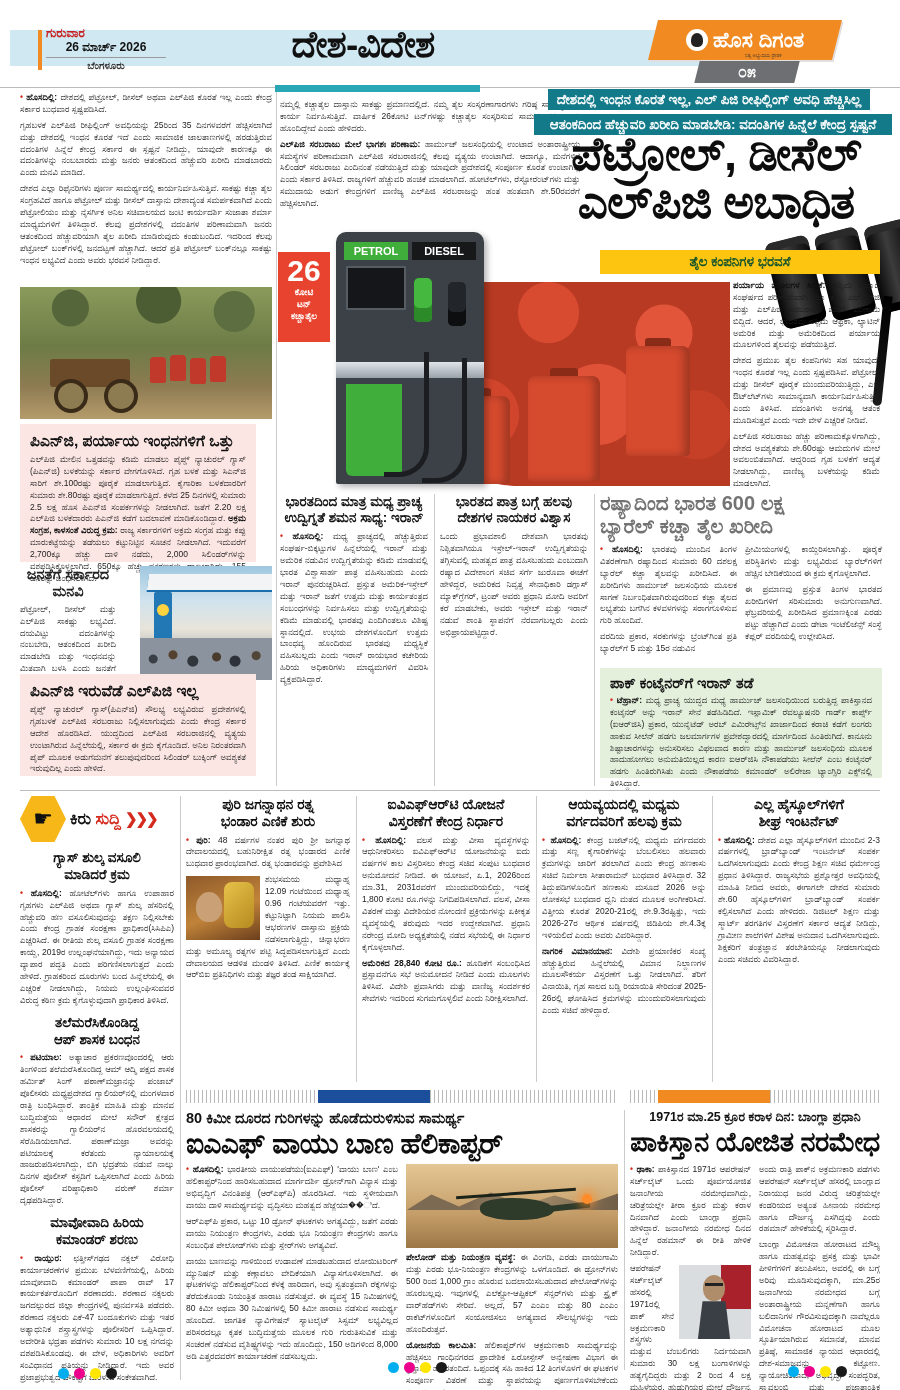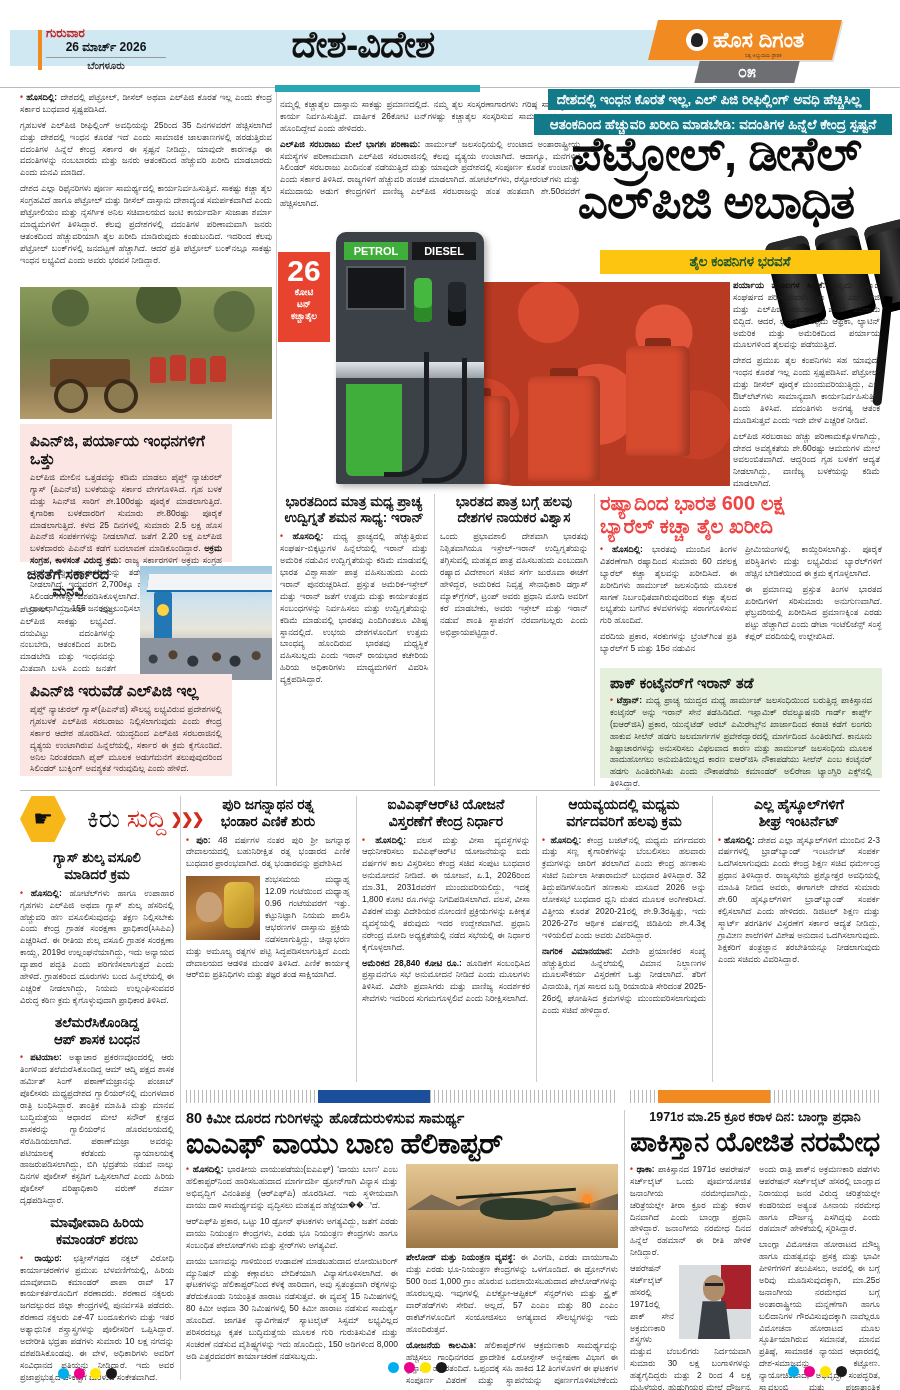--- a/index.html
+++ b/index.html
@@ -35,21 +35,21 @@
   
   #lead-left{position:absolute;left:20px;top:92px;width:252px;}
   #street-photo{position:absolute;left:20px;top:287px;width:252px;height:132px;background:linear-gradient(180deg,#8a9a5b 0%,#6d7c46 45%,#8d7b52 75%,#b59b6b 100%);overflow:hidden;}
   #street-photo .foliage{position:absolute;left:0;top:0;width:100%;height:70px;background:radial-gradient(circle at 20% 30%,#55663a 0 18px,transparent 19px),radial-gradient(circle at 55% 20%,#4c5c33 0 22px,transparent 23px),radial-gradient(circle at 85% 35%,#5d6e40 0 20px,transparent 21px);}
   #street-photo .cart{position:absolute;left:30px;top:72px;width:80px;height:28px;background:#6b4a2a;border-radius:3px;}
   #street-photo .wheel{position:absolute;top:92px;width:26px;height:26px;border:4px solid #3a2a18;border-radius:50%;background:#8d7b52;}
   #street-photo .w1{left:34px;} #street-photo .w2{left:84px;}
   #street-photo .cyl{position:absolute;width:16px;height:26px;background:#c0392b;border-radius:4px 4px 2px 2px;}
   #street-photo .c1{left:130px;top:70px;} #street-photo .c2{left:150px;top:68px;} #street-photo .c3{left:170px;top:71px;} #street-photo .c4{left:190px;top:69px;}
 
-  .pink-box{position:absolute;left:20px;width:212px;background:#fbe6e3;padding:8px 10px;box-sizing:border-box;}
+  .pink-box{position:absolute;left:20px;width:236px;background:#fbe6e3;padding:8px 10px;box-sizing:border-box;}
   .pink-head{font-size:15.5px;font-weight:900;color:#111;margin:0 0 4px 0;}
   #png-box{top:424px;height:138px;}
   #png2-box{top:674px;height:102px;}
 
   #janata{position:absolute;left:20px;top:566px;width:252px;height:114px;display:flex;gap:24px;}
   #janata .txt{width:96px;}
   #janata-head{font-size:14.5px;font-weight:900;text-align:center;line-height:1.2;margin:0 0 3px 0;}
   #janata-photo{flex:1;background:linear-gradient(180deg,#9fc7e0 0%,#cfe3ee 30%,#e8e4da 55%,#7e8894 100%);position:relative;overflow:hidden;}
   #janata-photo .canopy{position:absolute;left:8px;top:8px;width:140px;height:16px;background:#f2f4f6;box-shadow:0 2px 0 #1b6fae;transform:skewX(-8deg);}
   #janata-photo .pump-col{position:absolute;left:14px;top:26px;width:18px;height:56px;background:#2277b5;border-radius:2px;}
@@ -90,39 +90,39 @@
   #trust-art{position:absolute;left:440px;top:494px;width:148px;}
 
   
   .kicker{position:absolute;background:#137a8a;color:#fff;font-weight:bold;font-size:13.5px;text-align:center;line-height:21px;height:21px;}
   #kicker1{left:548px;top:89px;width:322px;}
   #kicker2{left:534px;top:114px;width:358px;}
   #main-head{position:absolute;left:538px;top:130px;width:356px;text-align:center;font-size:47px;font-weight:900;color:#0d0d0d;line-height:1.02;letter-spacing:-1px;}
   #yellow-bar{position:absolute;left:600px;top:250px;width:280px;height:24px;background:#fdc50f;color:#14532d;font-weight:900;font-size:13.5px;text-align:center;line-height:24px;}
   #oil-col{position:absolute;left:733px;top:280px;width:147px;}
   #russia-art{position:absolute;left:600px;top:492px;width:282px;}
-  #russia-head{font-size:20px;font-weight:900;line-height:1.15;color:#ef4444;margin:0 0 6px 0;}
+  #russia-head{font-size:20px;font-weight:900;line-height:1.15;color:#737373;margin:0 0 6px 0;}
   .twocol{display:flex;gap:8px;}
   .twocol>div{flex:1;}
   #green-box{position:absolute;left:600px;top:668px;width:282px;height:110px;background:#e4efdc;padding:7px 10px;box-sizing:border-box;}
   #green-head{font-size:14.5px;font-weight:900;margin:0 0 3px 0;color:#111;}
 
   
   #h-div{left:20px;top:790px;width:860px;}
   .bcol{position:absolute;top:796px;}
   #colA{left:20px;width:154px;}
   #colB{left:186px;width:164px;}
   #colC{left:362px;width:168px;}
   #colD{left:542px;width:164px;}
   #colE{left:718px;width:162px;}
   .bhead{font-size:14px;font-weight:900;text-align:center;line-height:1.2;margin:0 0 5px 0;color:#0d0d0d;}
   #kiru-header{display:flex;align-items:center;gap:4px;margin-bottom:8px;}
   #kiru-hex{width:46px;height:46px;background:#f7b718;clip-path:polygon(25% 0,75% 0,100% 50%,75% 100%,25% 100%,0 50%);display:flex;align-items:center;justify-content:center;flex:0 0 auto;}
   #kiru-hex::after{content:"☛";font-size:22px;color:#111;}
-  #kiru-title{font-size:25px;font-weight:400;white-space:nowrap;margin-left:17px;}
+  #kiru-title{font-size:16px;font-weight:700;white-space:nowrap;}
   #kiru-t1{color:#111;} #kiru-t2{color:#d42a1e;}
   #kiru-chev{color:#d42a1e;font-weight:900;font-size:15px;letter-spacing:-2px;}
   .brief-head{font-size:13.5px;font-weight:900;text-align:center;line-height:1.25;margin:8px 0 4px 0;color:#0d0d0d;}
   #puri-photo{float:left;width:74px;height:64px;margin:2px 5px 2px 0;background:linear-gradient(160deg,#8f5a2b,#c08339 55%,#6b3e1c);position:relative;}
   #puri-photo .face{position:absolute;left:10px;top:16px;width:26px;height:30px;border-radius:50% 50% 45% 45%;background:#caa177;}
   #puri-photo .gold{position:absolute;right:6px;top:6px;width:30px;height:46px;border-radius:8px;background:linear-gradient(135deg,#e8c24a,#b68a1f);}
 
   
   .hatch{position:absolute;height:13px;background:repeating-linear-gradient(90deg,#b9b9b9 0 1px,#fff 1px 4px);}
   #hatchL{left:186px;top:1090px;width:432px;}

